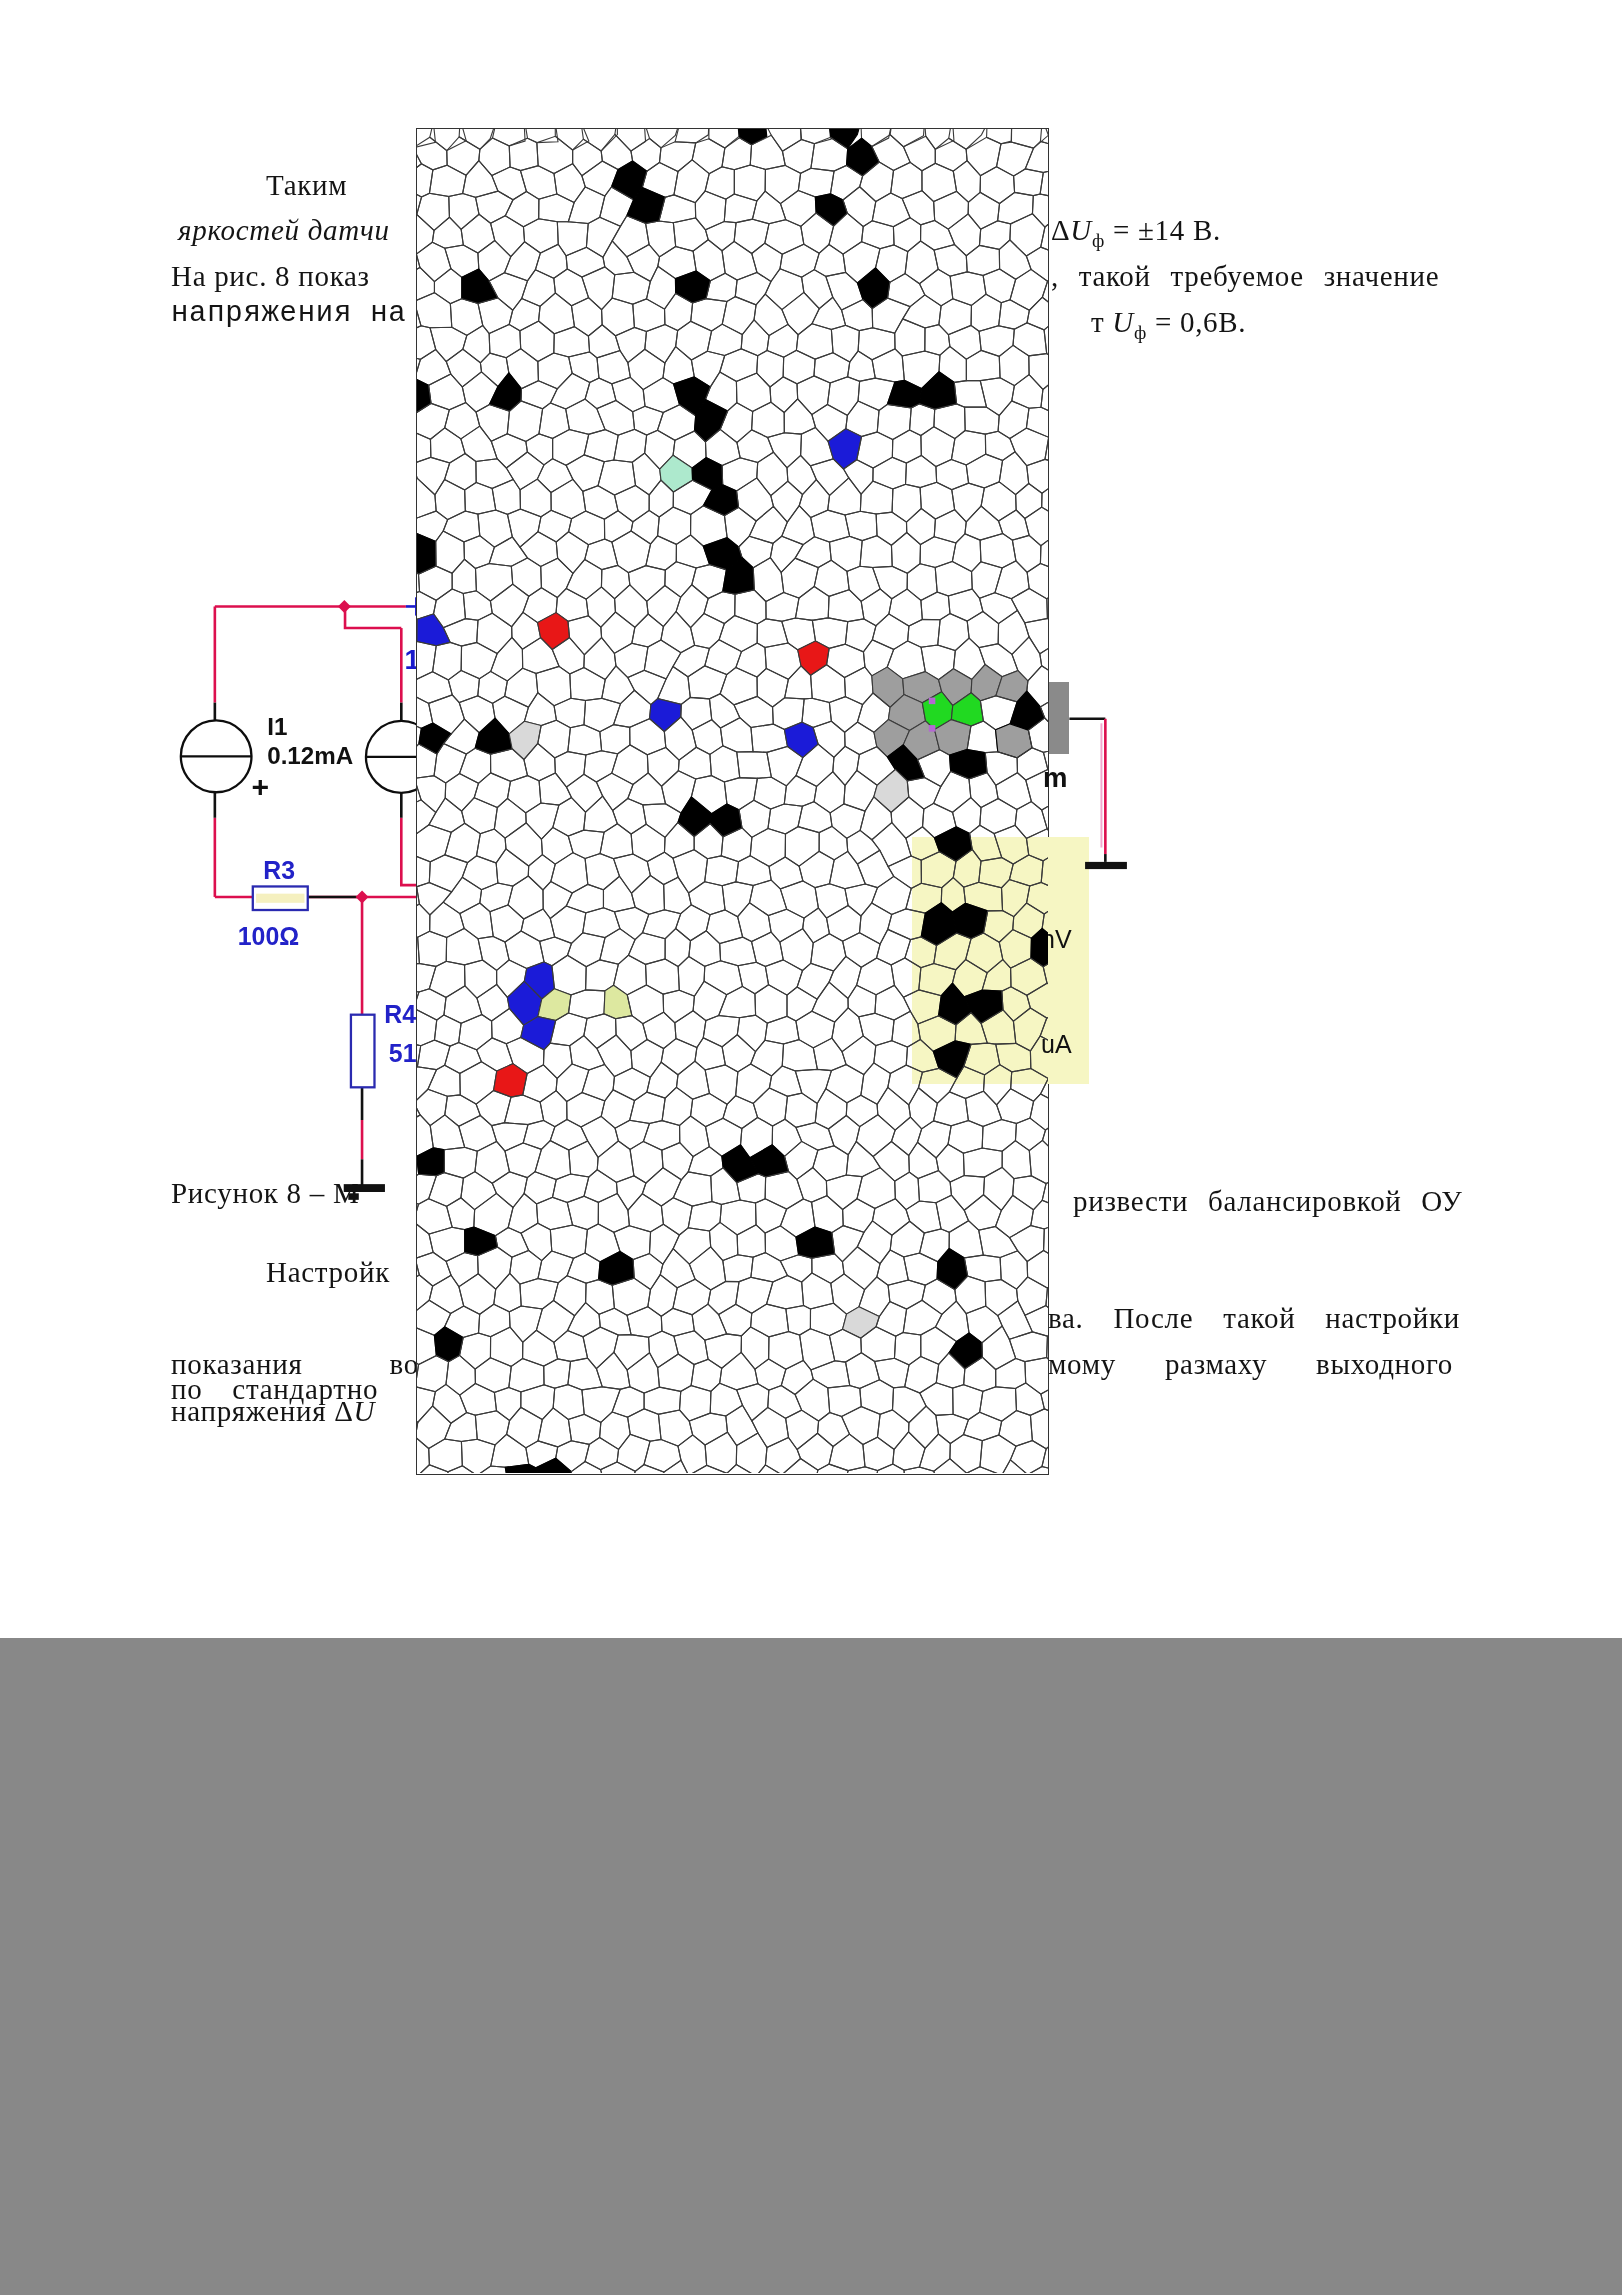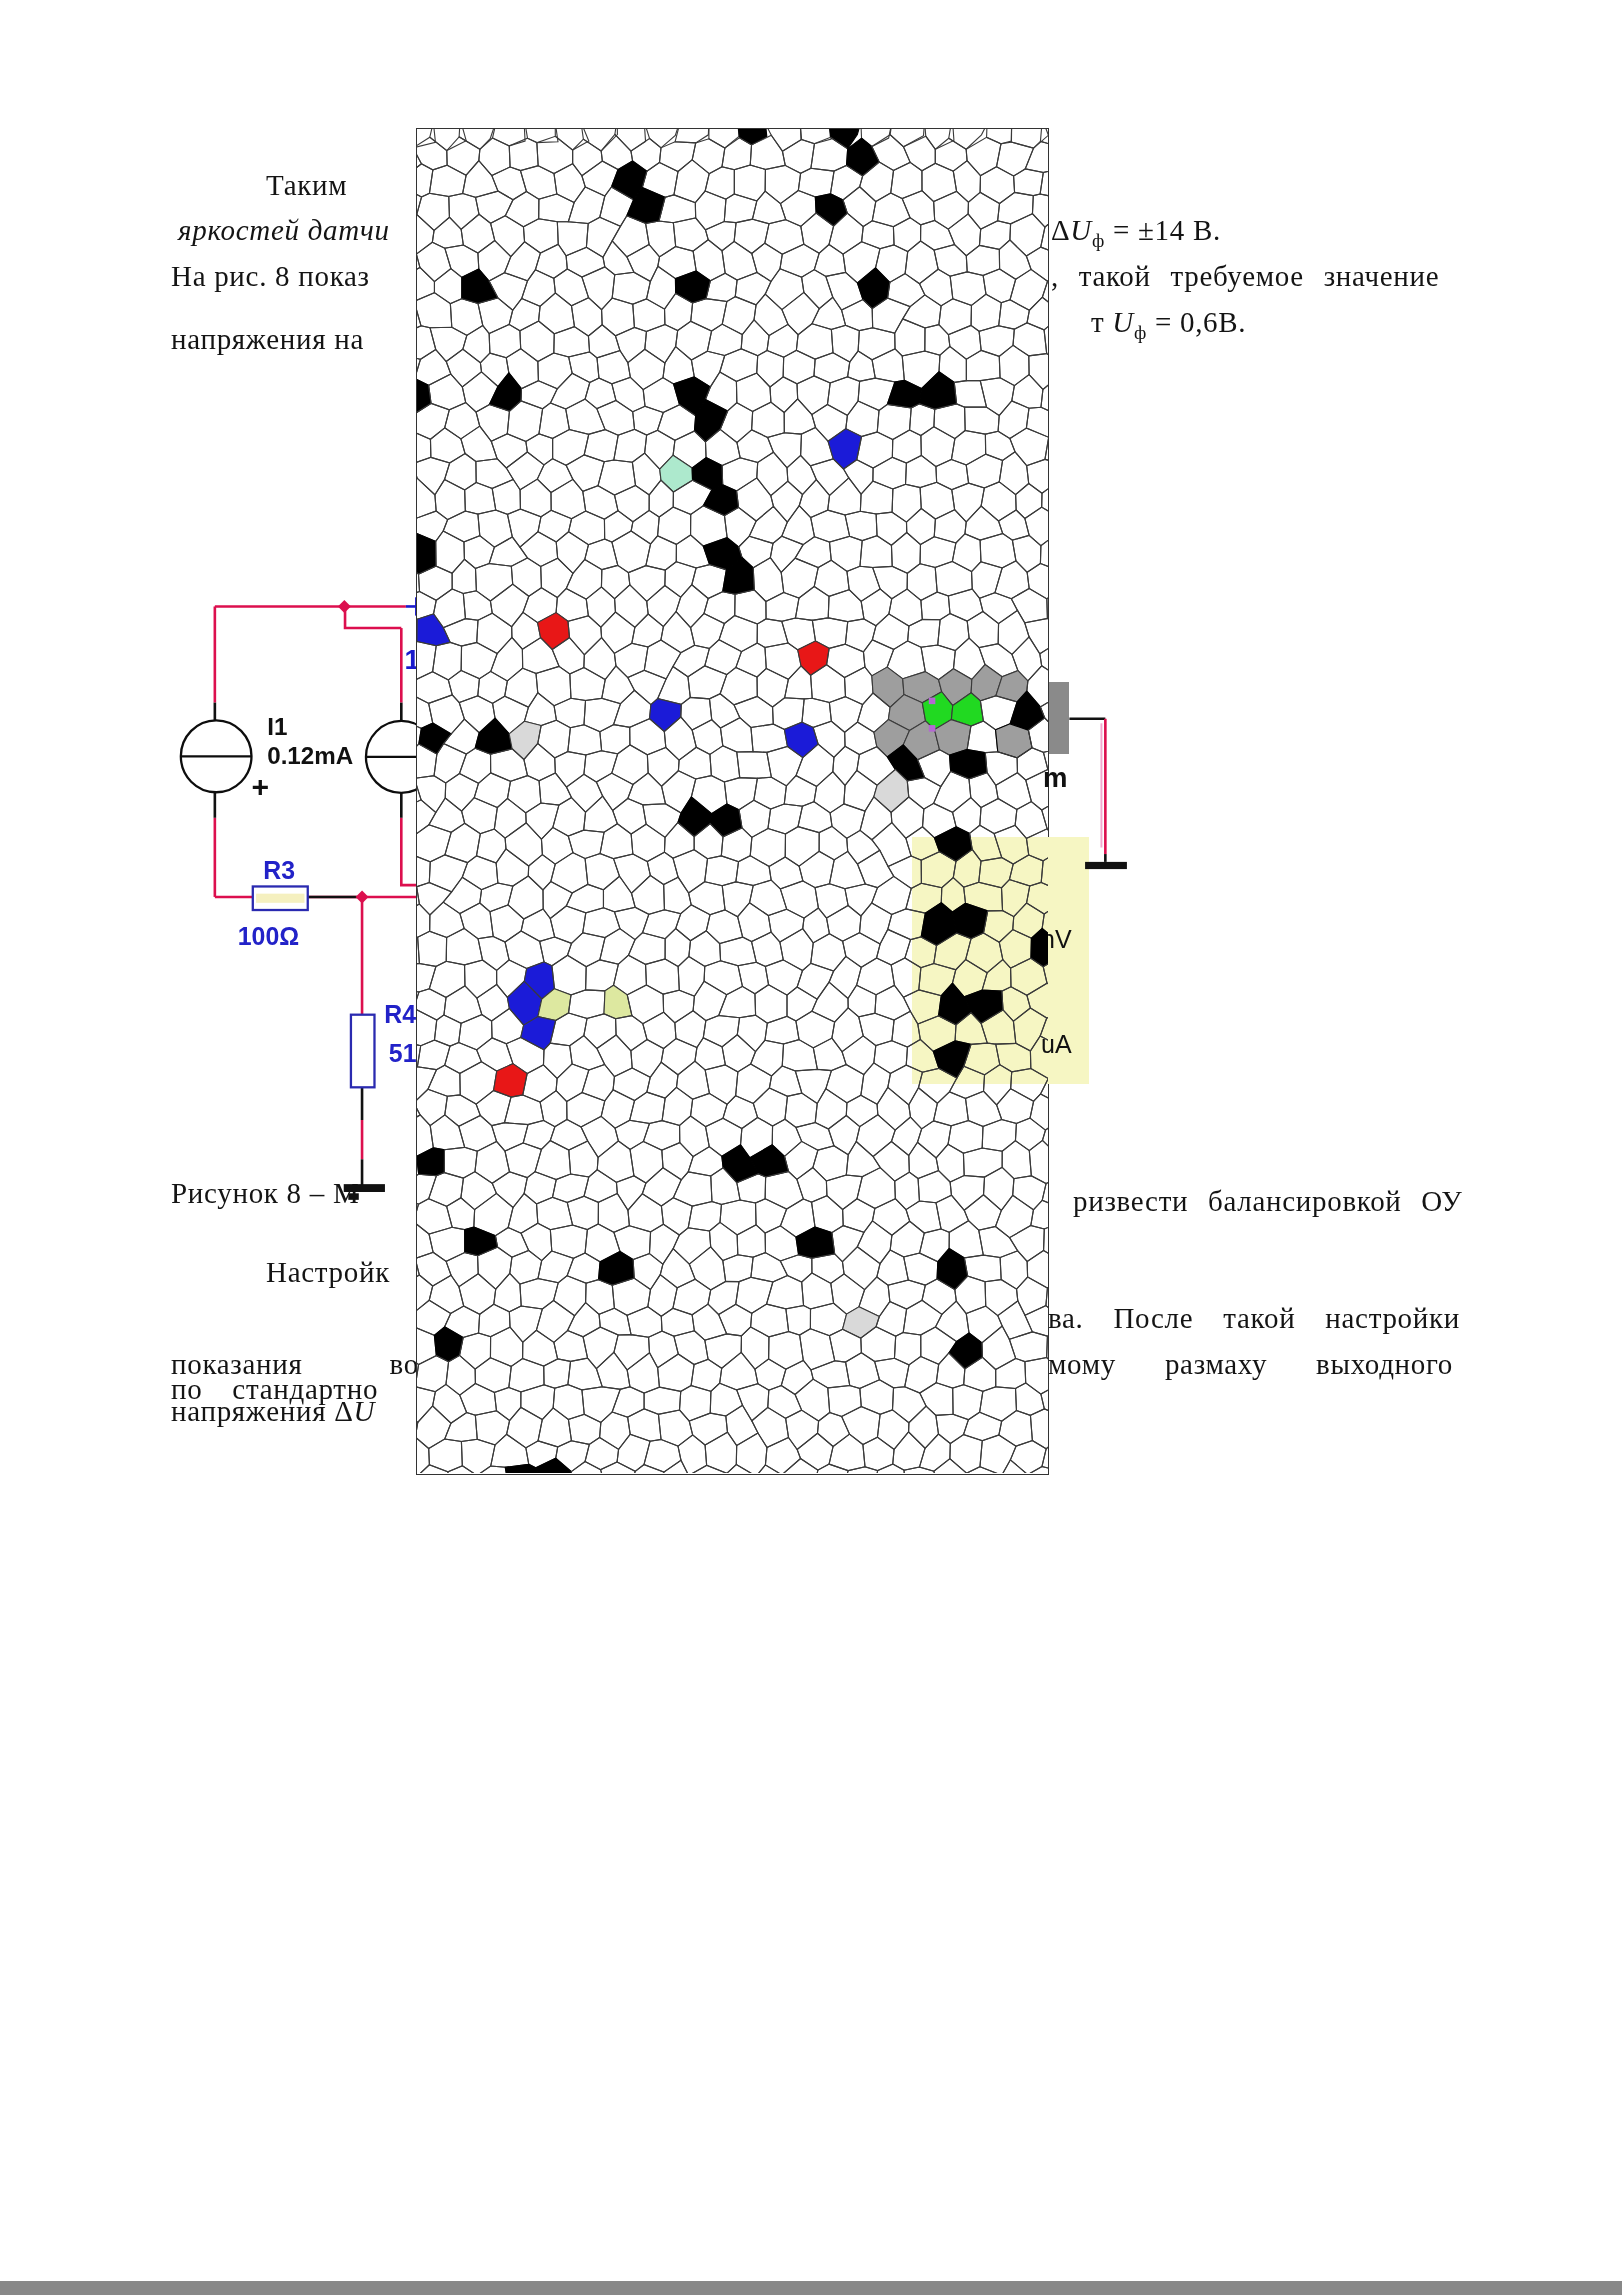--- a/index.html
+++ b/index.html
@@ -1,18 +1,18 @@
 <!DOCTYPE html>
 <html style="font-size:10.5px"><head>
 <meta charset="utf-8">
 <style>
   html,body{margin:0;padding:0;background:#888;}
   .page{
     position:relative;
-    width:1623px;height:2281px;
+    width:1623px;height:1638px;
     background:#ffffff;
     font-family:"Liberation Serif", serif;
     color:#141414;
     overflow:hidden;
   }
   
   .tline{
     position:absolute;
     font-size:29px;
     line-height:35px;
@@ -69,21 +69,21 @@
     <span>Δ</span><span class="ital">U</span><sub>ф</sub><span> = ±14 В.</span>
   </div>
 
   <div class="tline" style="left:171px;top:259px;">
     <span>На рис. 8 показ</span>
   </div>
   <div class="tline ws-s" style="left:1051px;top:259px;">
     <span>, такой требуемое значение</span>
   </div>
 
-  <div class="tline" style="left:171px;top:322px;">
+  <div class="tline" style="left:171px;top:296px;font-family:Liberation Mono, monospace;">
     <span>напряжения на</span>
   </div>
   <div class="tline" style="left:1091px;top:305px;">
     <span>т </span><span class="ital">U</span><sub>ф</sub><span> = 0,6В.</span>
   </div>
 
   <div class="tline" style="left:171px;top:1176px;">
     <span>Рисунок 8 – М</span>
   </div>
 

